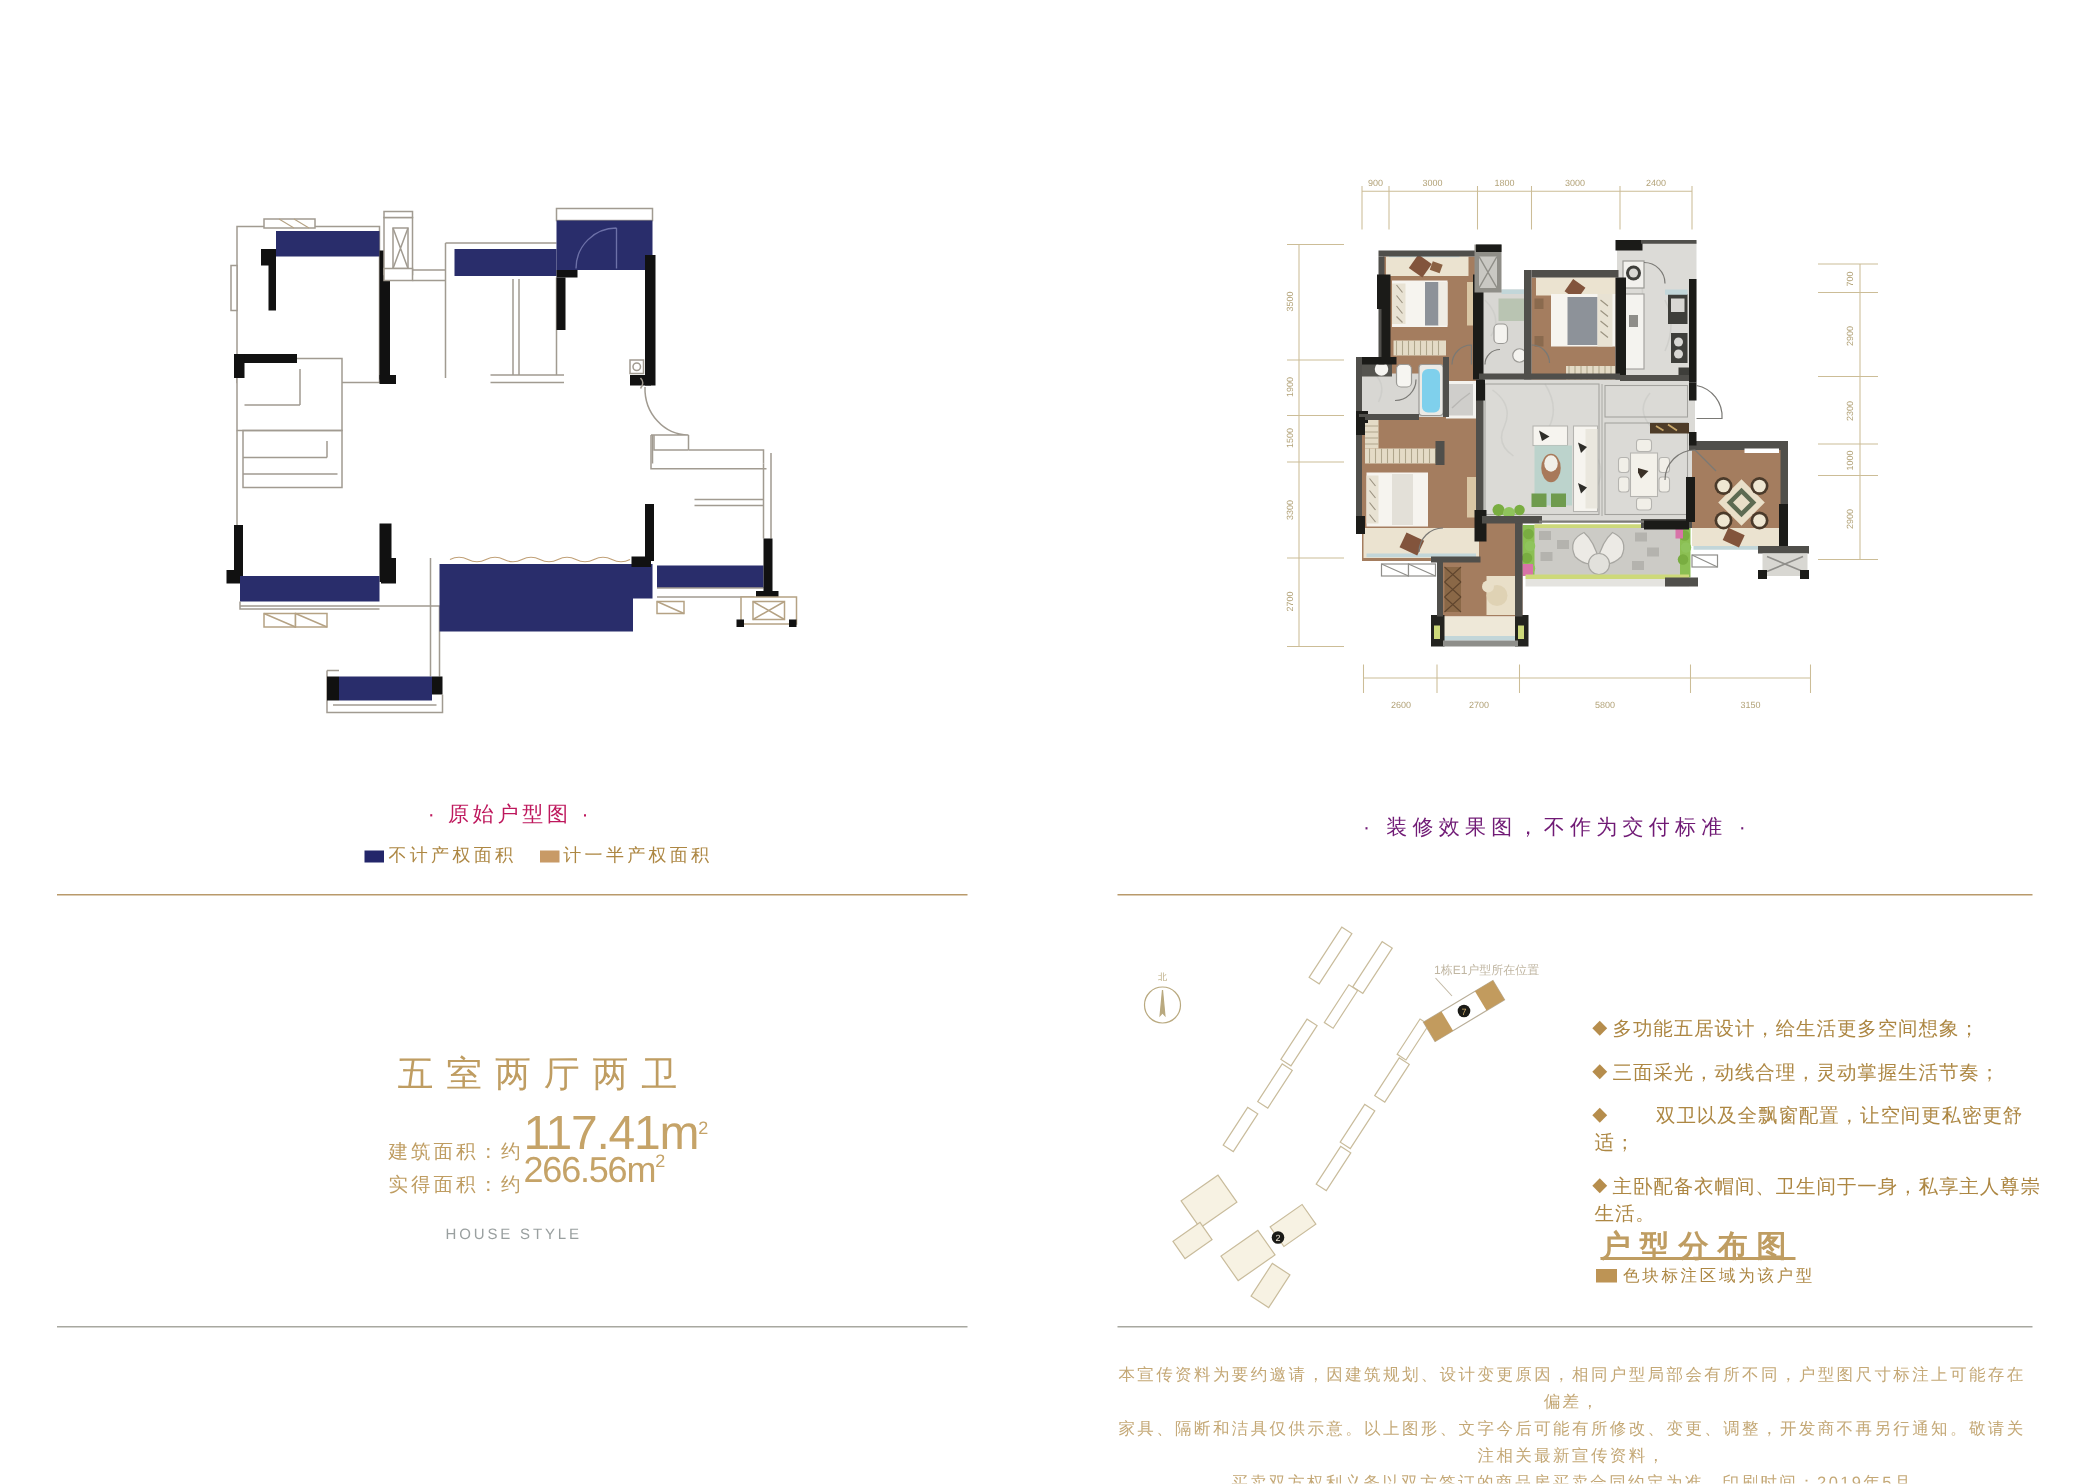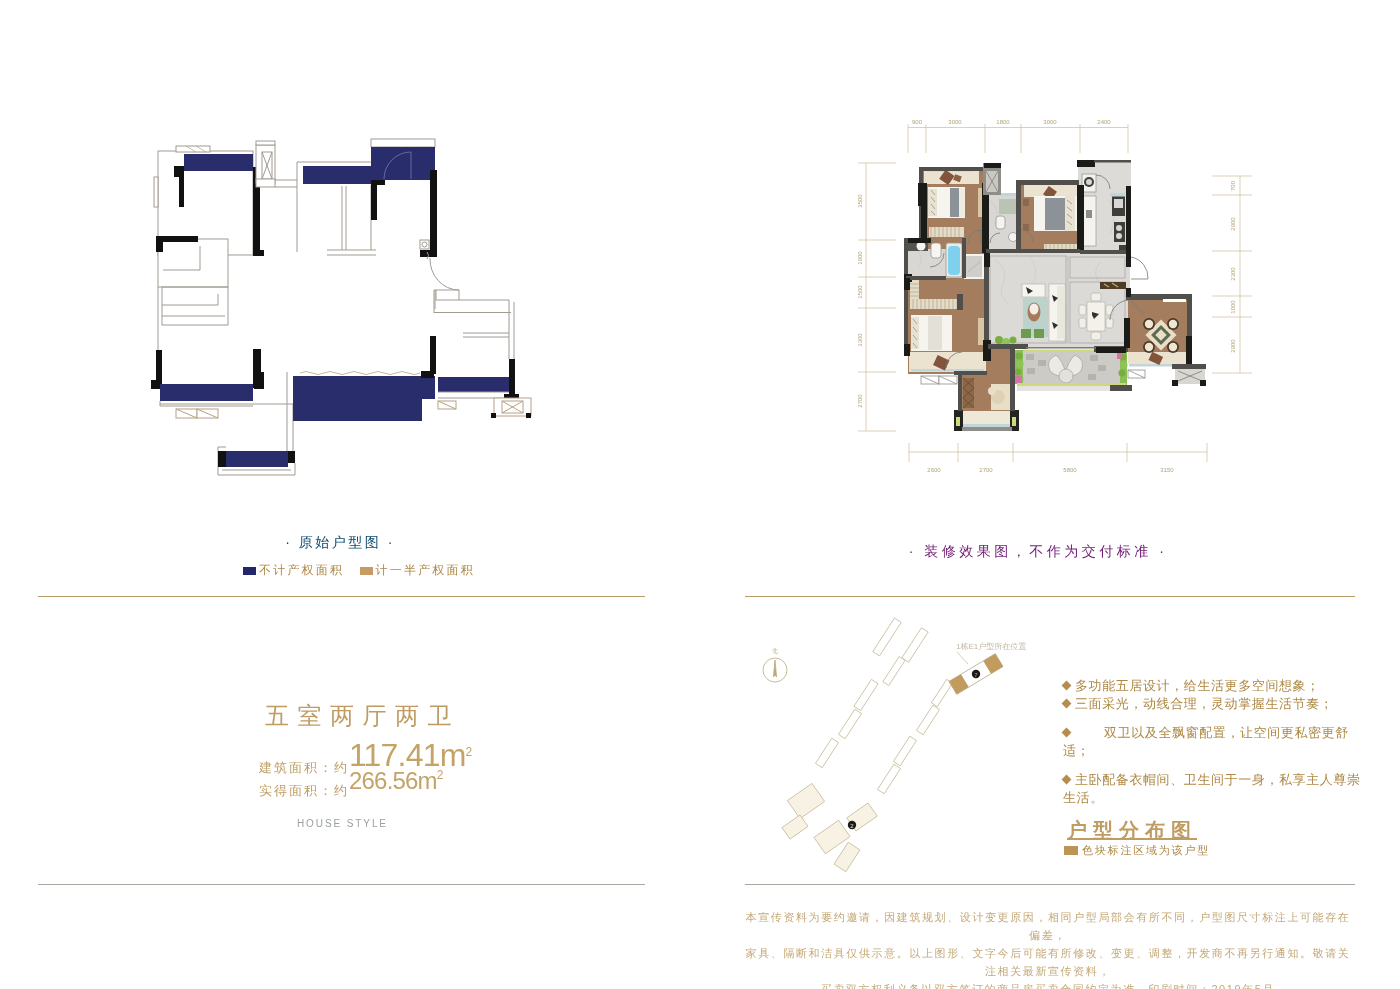--- a/index.html
+++ b/index.html
@@ -155,21 +155,21 @@
 <path d="M502 401 L523 413 M523 401 L502 413"></path>
 </g>
 <g fill="#111">
 <rect x="491" y="413" width="5" height="5"></rect>
 <rect x="526" y="413" width="5" height="5"></rect>
 </g>
 </g>
 </svg>
 </div>
 
-<div class="abs" style="left:140px;top:534px;width:400px;text-align:center;font-size:14px;color:#0c4a6e;letter-spacing:2.5px;">· 原始户型图 ·</div>
+<div class="abs" style="left:140px;top:534px;width:400px;text-align:center;font-size:14px;color:#be185d;letter-spacing:2.5px;">· 原始户型图 ·</div>
 
 <div class="abs" style="left:243px;top:562px;width:400px;height:14px;font-size:12px;color:#ad8743;">
 <span style="display:inline-block;width:13px;height:8px;background:#23266a;vertical-align:middle;margin-right:3px;"></span><span style="vertical-align:middle;letter-spacing:2.2px;">不计产权面积</span>
 <span style="display:inline-block;width:13px;height:8px;background:#c89a66;vertical-align:middle;margin:0 3px 0 12px;"></span><span style="vertical-align:middle;letter-spacing:2.2px;margin-top:17px;">计一半产权面积</span>
 </div>
 
 <div class="abs" style="left:38px;top:596px;width:607px;height:1px;background:#b99a6b;"></div>
 
 <div class="abs" style="left:745px;top:596px;width:610px;height:1px;background:#b99a6b;"></div>
 
@@ -576,21 +576,21 @@
 <text x="852" y="827.5" font-size="6" fill="#e8e2d2" text-anchor="middle">2</text>
 
 <path d="M968 664 L957 652" stroke="#c2b8a4" stroke-width="0.7" fill="none"></path>
 
 <text x="956" y="649" font-size="8" fill="#c0b6a2">1栋E1户型所在位置</text>
 </g>
 </svg>
 </div>
 
 <div class="abs" style="left:1063px;top:677px;width:300px;font-size:13px;color:#ad8743;">
-<div style="margin-bottom:0;"><span style="display:inline-block;width:7px;height:7px;background:#b68d4c;transform:rotate(45deg);margin-right:5px;vertical-align:1px;"></span><span style="letter-spacing:0.6px;">多功能五居设计，给生活更多空间想象；</span></div>
+<div style="margin-bottom:11px;"><span style="display:inline-block;width:7px;height:7px;background:#b68d4c;transform:rotate(45deg);margin-right:5px;vertical-align:1px;"></span><span style="letter-spacing:0.6px;">多功能五居设计，给生活更多空间想象；</span></div>
 <div style="margin-bottom:11px;"><span style="display:inline-block;width:7px;height:7px;background:#b68d4c;transform:rotate(45deg);margin-right:5px;vertical-align:1px;"></span><span style="letter-spacing:0.6px;">三面采光，动线合理，灵动掌握生活节奏；</span></div>
 <div style="margin-bottom:11px;"><span style="display:inline-block;width:7px;height:7px;background:#b68d4c;transform:rotate(45deg);margin-right:5px;vertical-align:1px;"></span><span style="letter-spacing:0.6px;margin-left:29px;">双卫以及全飘窗配置，让空间更私密更舒适；</span></div>
 <div><span style="display:inline-block;width:7px;height:7px;background:#b68d4c;transform:rotate(45deg);margin-right:5px;vertical-align:1px;"></span><span style="letter-spacing:0.6px;">主卧配备衣帽间、卫生间于一身，私享主人尊崇生活。</span></div>
 </div>
 
 <div class="abs" style="left:1067px;top:817px;font-size:20px;font-weight:bold;color:#bf9d62;letter-spacing:6px;text-decoration:underline;">户型分布图</div>
 
 <div class="abs" style="left:1064px;top:843px;font-size:11px;color:#ad8743;"><span style="display:inline-block;width:14px;height:9px;background:#bd9455;vertical-align:middle;margin-right:4px;"></span><span style="vertical-align:middle;letter-spacing:1.8px;">色块标注区域为该户型</span></div>
 
 <div class="abs" style="left:38px;top:884px;width:607px;height:1px;background:#a8a8a0;"></div>

